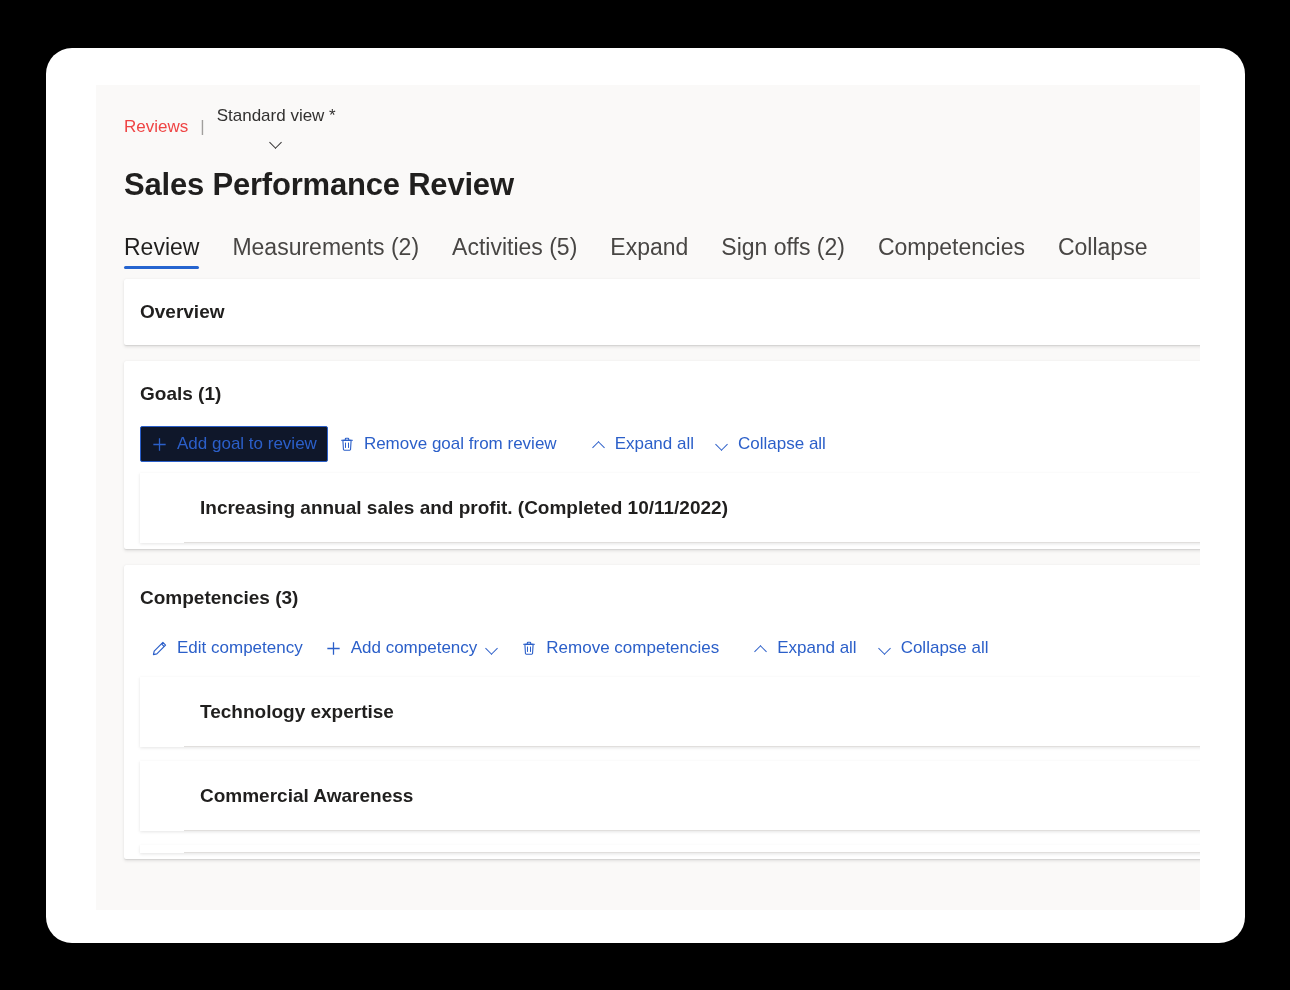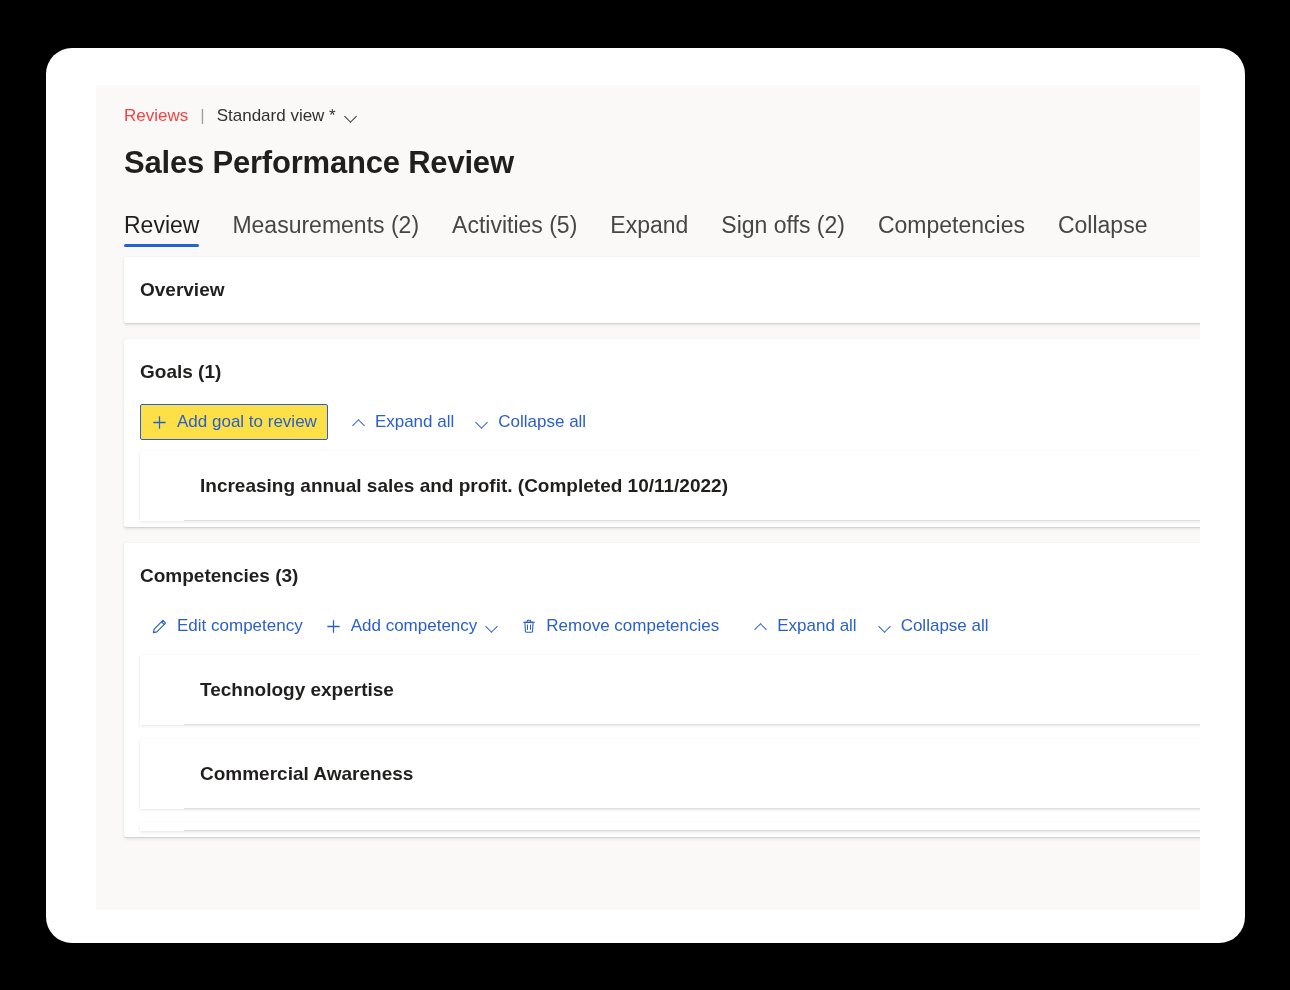--- a/index.html
+++ b/index.html
@@ -65,20 +65,21 @@
     color: #a19f9d;
     margin: 0 12px;
     font-weight: 400;
   }
   .crumb-view {
     color: #323130;
     cursor: pointer;
     display: inline-flex;
     align-items: center;
     gap: 9px;
+    flex-direction: column;
   }
   .chev {
     display: inline-block;
     width: 13px;
     height: 13px;
     position: relative;
     flex: 0 0 auto;
   }
   .chev::before {
     content: "";
@@ -177,21 +178,21 @@
     padding: 7px 10px;
     cursor: pointer;
     background: transparent;
     border: 1px solid transparent;
     border-radius: 2px;
     font-family: inherit;
   }
   .cmd.focused {
     border: 1.6px solid #2b5fc9;
     border-radius: 2px;
-    background: #fde047;
+    background: #0f172a;
     padding: 6px 10px;
   }
   .cmd-gap { width: 14px; flex: 0 0 auto; }
 
   
   .ic { flex: 0 0 auto; display: inline-block; }
   .ic svg { display: block; }
 
   
   .rows { padding: 0 0 6px 0; }
@@ -269,20 +270,30 @@
 
             <button class="cmd focused">
               <span class="ic">
                 <svg width="17" height="17" viewBox="0 0 16 16" fill="none">
                   <path d="M8 2.2v11.6M2.2 8h11.6" stroke="#2b5fc9" stroke-width="1.2"></path>
                 </svg>
               </span>
               <span>Add goal to review</span>
             </button>
 
+            <button class="cmd">
+              <span class="ic">
+                <svg width="16" height="17" viewBox="0 0 16 17" fill="none">
+                  <path d="M2.6 4.2h10.8M6.3 4.1V2.9c0-.35.3-.6.65-.6h2.1c.35 0 .65.25.65.6v1.2" stroke="#2b5fc9" stroke-width="1.1" stroke-linecap="round"></path>
+                  <path d="M3.9 4.4h8.2l-.55 9.1c-.3.5-.45.8-.95.8H5.4c-.5 0-.65-.3-.95-.8L3.9 4.4z" stroke="#2b5fc9" stroke-width="1.1" stroke-linejoin="round"></path>
+                  <path d="M6.5 6.6v5.3M9.5 6.6v5.3" stroke="#2b5fc9" stroke-width="1"></path>
+                </svg>
+              </span>
+              <span>Remove goal from review</span>
+            </button>
 
             <span class="cmd-gap"></span>
 
             <button class="cmd">
               <span class="chev up"></span>
               <span>Expand all</span>
             </button>
 
             <button class="cmd">
               <span class="chev"></span>

